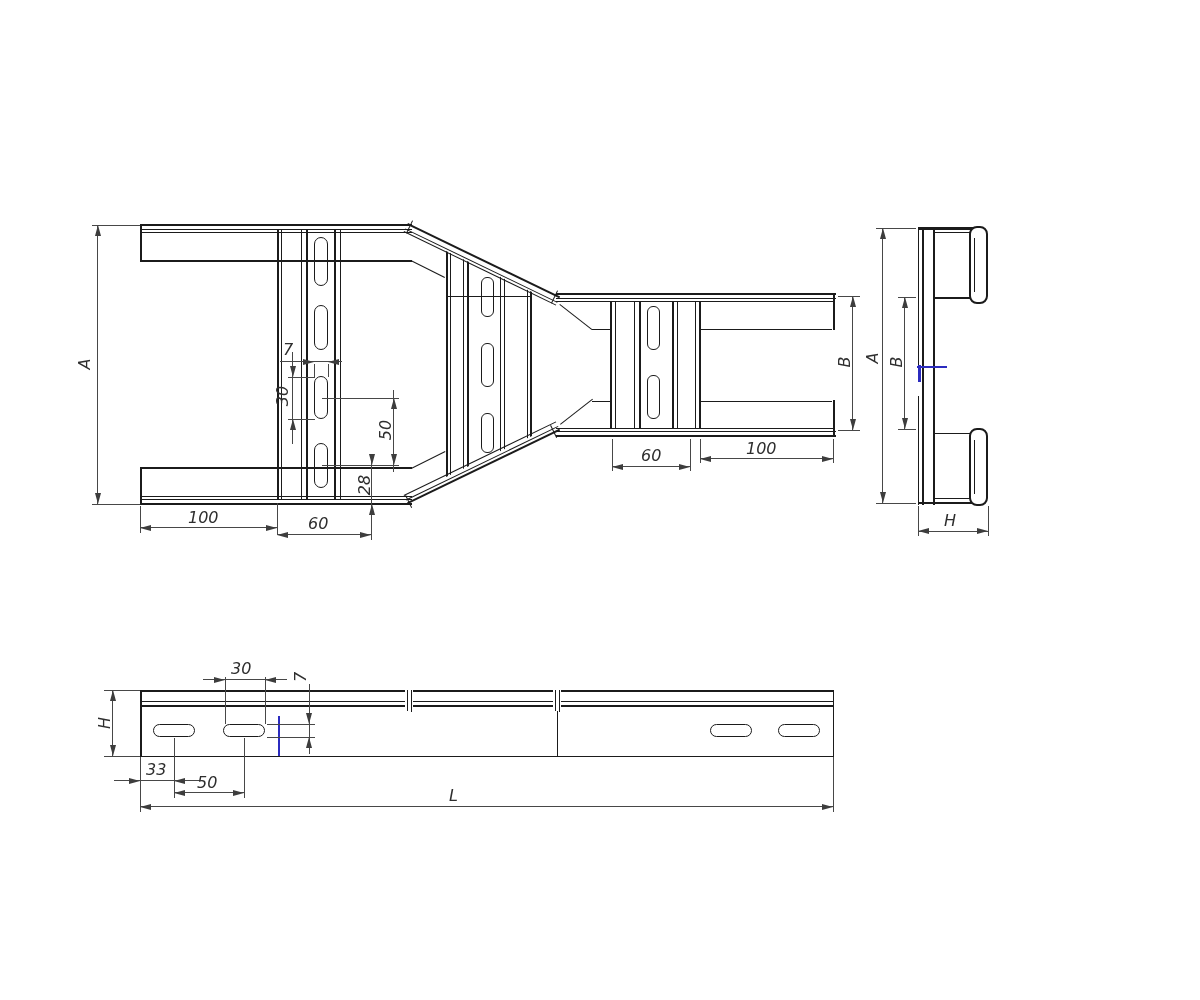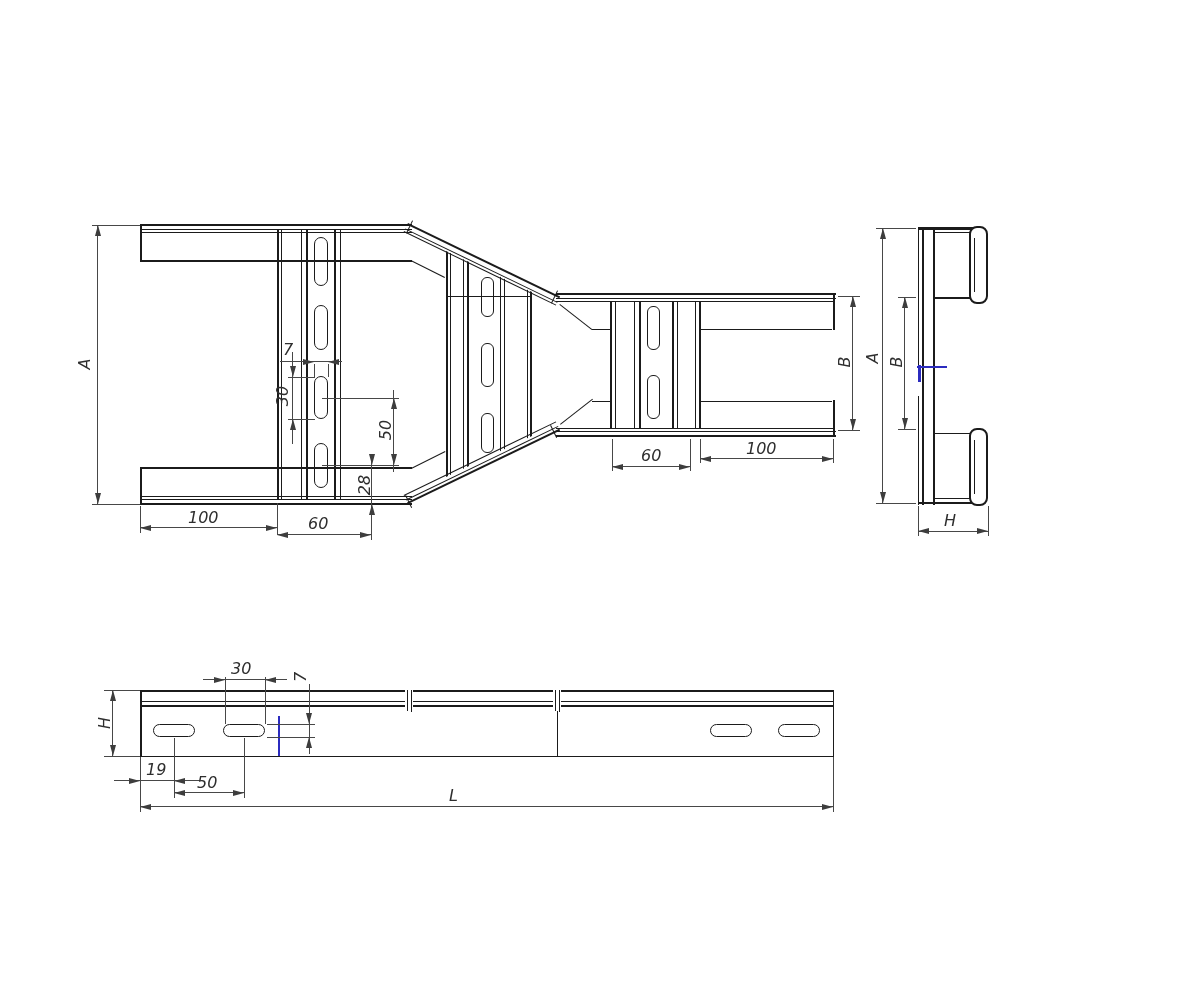--- a/index.html
+++ b/index.html
@@ -280,21 +280,21 @@
     <div class="d" style="left:267px;top:736.5px;width:48px;height:1px"></div>
     <div class="d" style="left:308.5px;top:684px;width:1px;height:70px"></div>
     <div class="ar ar-d" style="left:306px;top:713px"></div>
     <div class="ar ar-u" style="left:306px;top:737px"></div>
     <div class="rlbl" style="left:290px;top:666px">7</div>
 
     <div class="d" style="left:174px;top:738px;width:1px;height:60px"></div>
     <div class="d" style="left:114px;top:780px;width:86px;height:1px"></div>
     <div class="ar ar-r" style="left:129px;top:777.5px"></div>
     <div class="ar ar-l" style="left:174px;top:777.5px"></div>
-    <div class="lbl" style="left:146px;top:762px">19</div>
+    <div class="lbl" style="left:146px;top:762px">33</div>
 
     <div class="d" style="left:244px;top:738px;width:1px;height:60px"></div>
     <div class="d" style="left:174px;top:792px;width:70px;height:1px"></div>
     <div class="ar ar-l" style="left:174px;top:789.5px"></div>
     <div class="ar ar-r" style="left:233px;top:789.5px"></div>
     <div class="lbl" style="left:197px;top:775px">50</div>
 
     <div class="d" style="left:140px;top:757px;width:1px;height:55px"></div>
     <div class="d" style="left:832.5px;top:757px;width:1px;height:55px"></div>
     <div class="d" style="left:140px;top:806px;width:693px;height:1px"></div>

